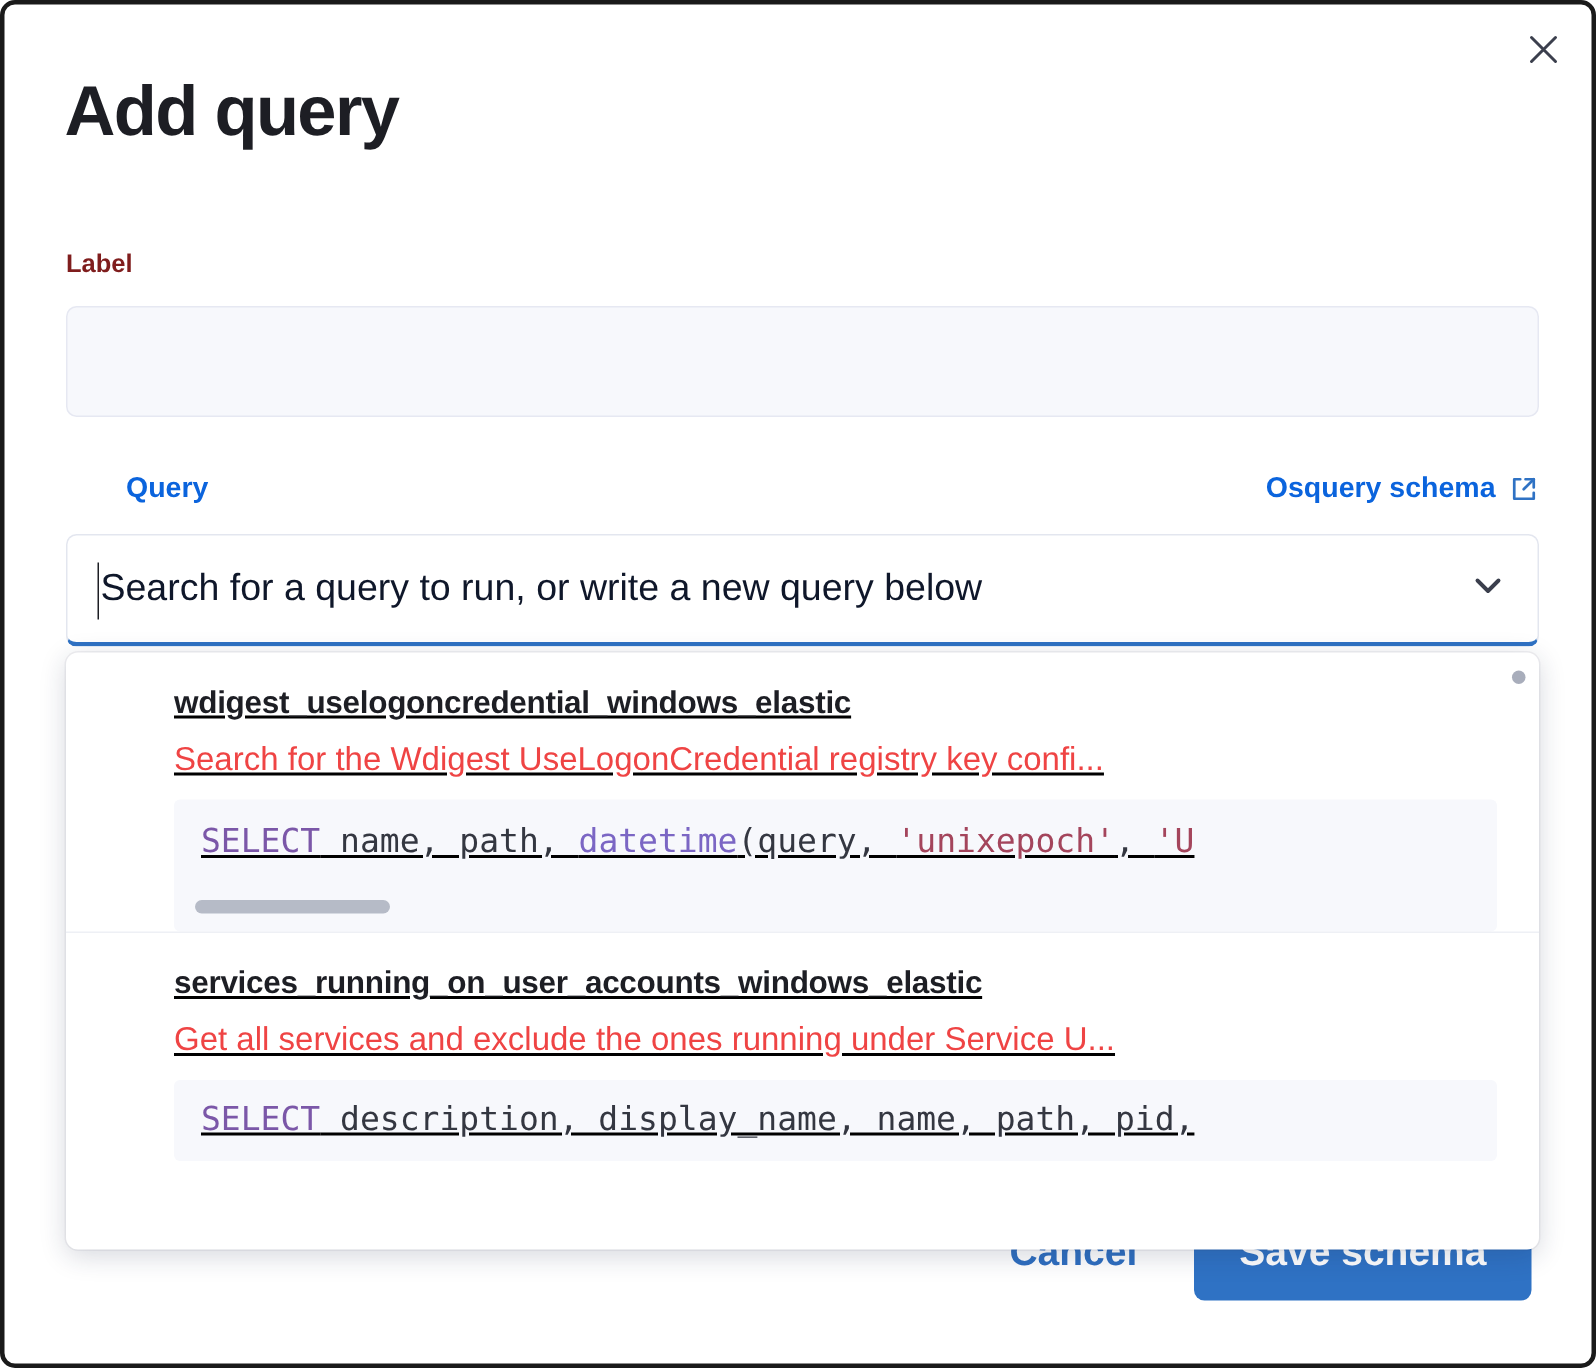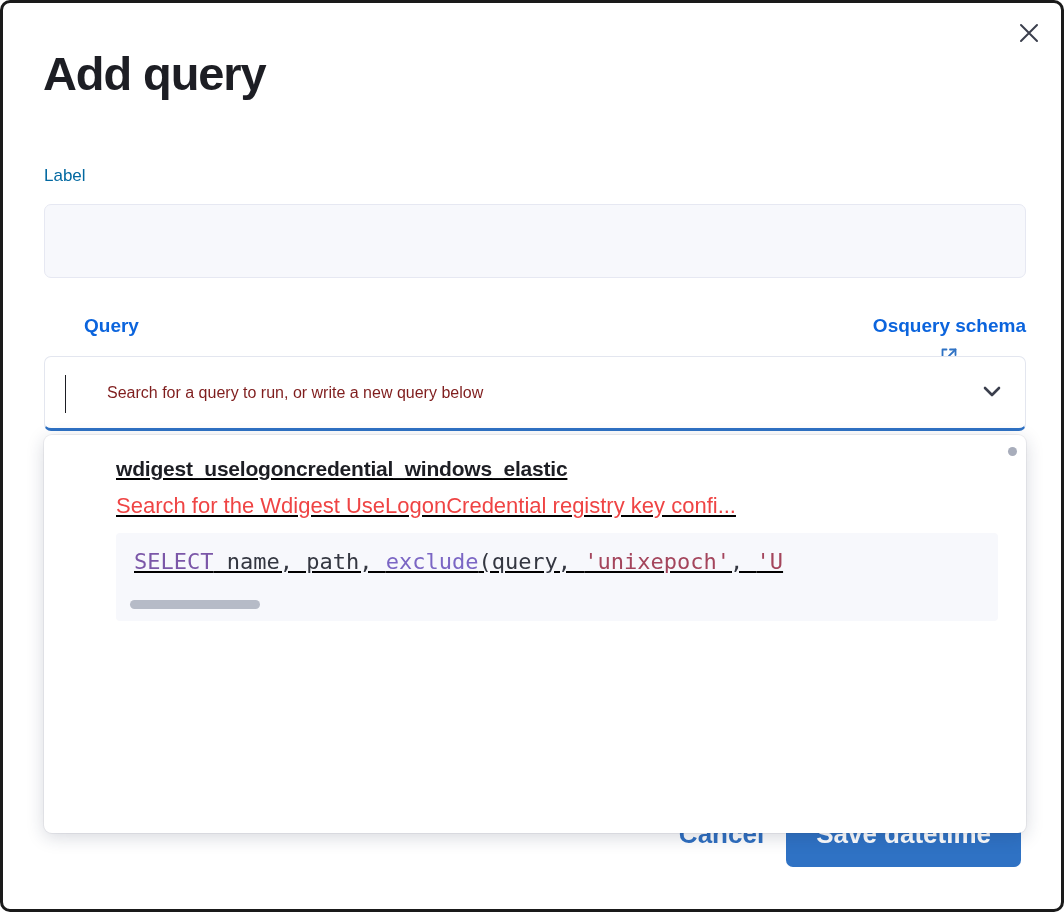--- a/index.html
+++ b/index.html
@@ -48,22 +48,22 @@
     letter-spacing: -1.1px;
     color: #1d1e24;
     line-height: 1.15;
   }
 
   
   .field-label {
     position: absolute;
     left: 41px;
     font-size: 17px;
-    font-weight: 400;
-    color: #0369a1;
+    font-weight: 700;
+    color: #7f1d1d;
   }
   #label-label { top: 163px; }
 
   .text-input {
     position: absolute;
     left: 41px;
     top: 201px;
     width: 982px;
     height: 74px;
     background: #f7f8fc;
@@ -98,21 +98,20 @@
     right: 0;
     top: 0;
     display: flex;
     align-items: center;
     gap: 9px;
     font-size: 19px;
     font-weight: 700;
     color: #0b64dd;
     text-decoration: none;
     cursor: pointer;
-    flex-direction: column;
   }
   .schema-link svg { display: block; }
 
   
   .combobox {
     position: absolute;
     left: 41px;
     top: 353px;
     width: 982px;
     height: 75px;
@@ -127,24 +126,23 @@
   .combobox-caret {
     position: absolute;
     left: 20px;
     top: 18px;
     width: 1px;
     height: 38px;
     background: #1d1e24;
   }
   .combobox-placeholder {
     flex: 1;
-    font-size: 16px;
-    color: #7f1d1d;
+    font-size: 25px;
+    color: #0f172a;
     padding-left: 4px;
-    margin-left: 40px;
   }
   .chevron { display: block; margin-left: auto; }
 
   
   .dropdown {
     position: absolute;
     left: 41px;
     top: 432px;
     width: 982px;
     height: 398px;
@@ -220,21 +218,21 @@
     background: #b6bbc7;
   }
 
   
   .footer {
     position: absolute;
     right: 40px;
     bottom: 42px;
     display: flex;
     align-items: center;
-    gap: 12px;
+    gap: 28px;
     z-index: 5;
   }
   .btn-cancel {
     font-size: 26px;
     font-weight: 700;
     color: #2f6fc0;
     background: transparent;
     border: none;
     cursor: pointer;
     font-family: "Liberation Sans", sans-serif;
@@ -294,25 +292,32 @@
     </span>
   </div>
 
   <div class="dropdown">
     <span class="dd-scroll-thumb"></span>
 
     <div class="dd-option">
       <div class="dd-title">wdigest_uselogoncredential_windows_elastic</div>
       <div class="dd-desc">Search for the Wdigest UseLogonCredential registry key confi...</div>
       <div class="code-block">
-        <div class="code-line"><span class="kw">SELECT</span><span> name, path, </span><span class="fn">exclude</span><span>(query, </span><span class="str">'unixepoch'</span><span>, </span><span class="str">'U</span></div>
+        <div class="code-line"><span class="kw">SELECT</span><span> name, path, </span><span class="fn">datetime</span><span>(query, </span><span class="str">'unixepoch'</span><span>, </span><span class="str">'U</span></div>
         <span class="hscroll"></span>
       </div>
     </div>
 
+    <div class="dd-option">
+      <div class="dd-title">services_running_on_user_accounts_windows_elastic</div>
+      <div class="dd-desc">Get all services and exclude the ones running under Service U...</div>
+      <div class="code-block short">
+        <div class="code-line"><span class="kw">SELECT</span><span> description, display_name, name, path, pid,</span></div>
+      </div>
+    </div>
   </div>
 
   <div class="footer">
     <button class="btn-cancel">Cancel</button>
-    <button class="btn-save">Save datetime</button>
+    <button class="btn-save">Save schema</button>
   </div>
 
 </div>
 
 </body></html>

